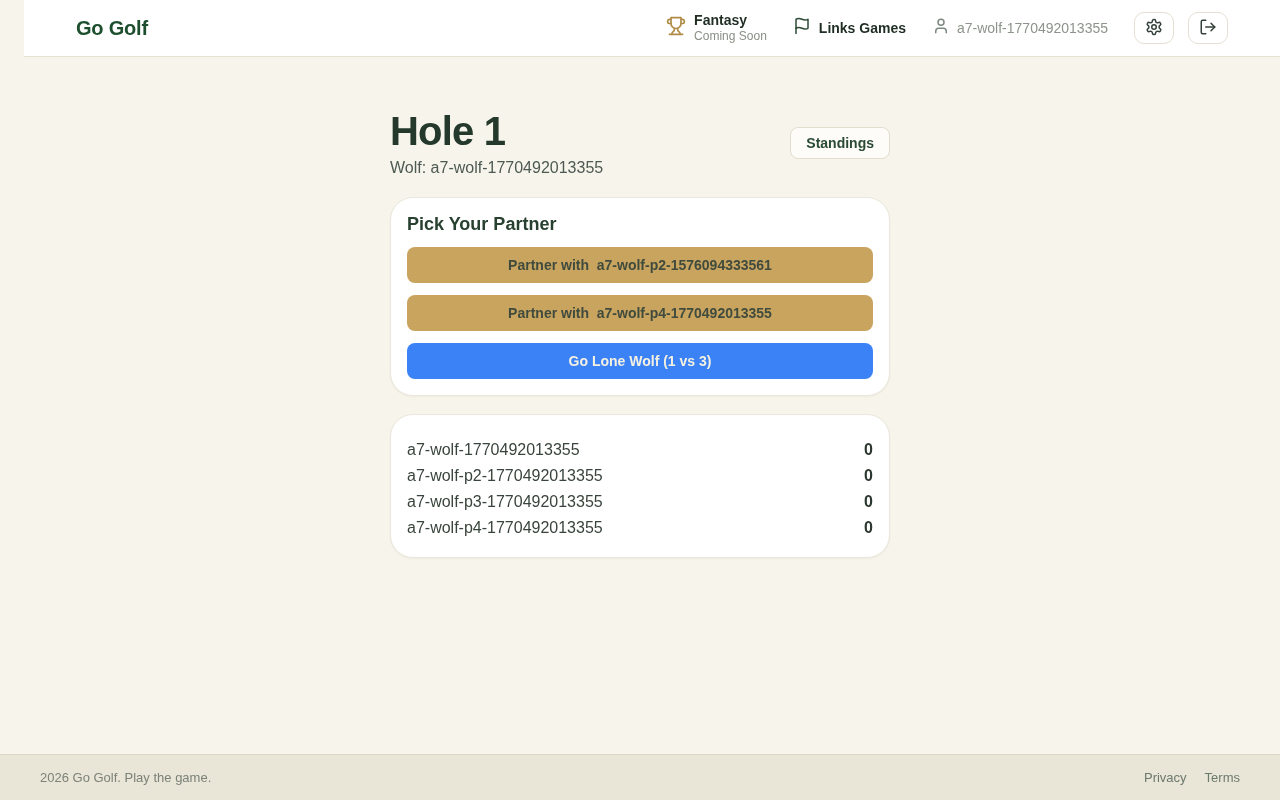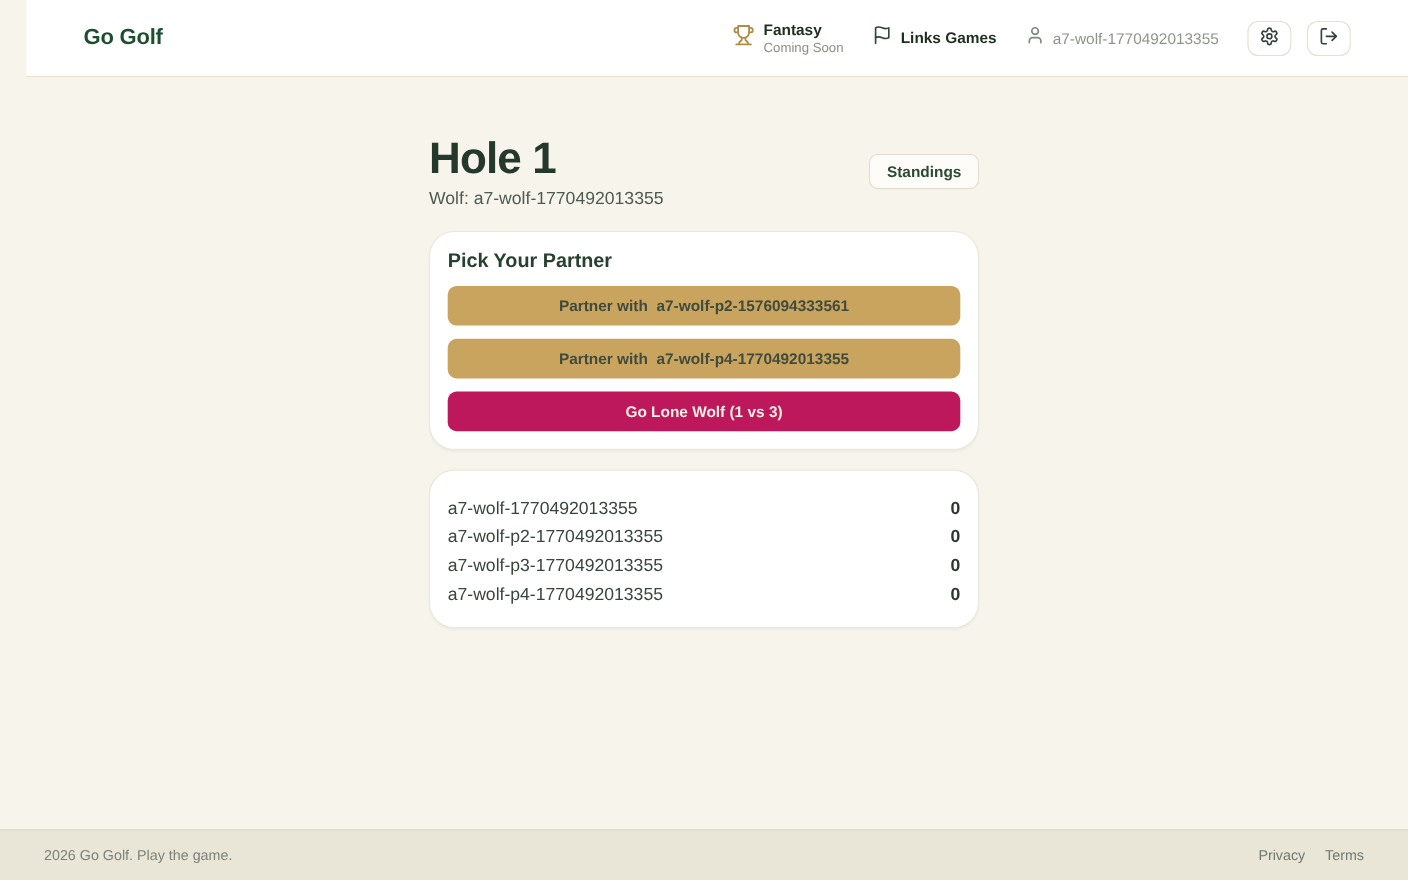--- a/index.html
+++ b/index.html
@@ -9,21 +9,21 @@
     background: #f7f4ec;
     display: flex;
     flex-direction: column;
     overflow: hidden;
   }
 
   
   .header {
     background: #ffffff;
     border-bottom: 1px solid #e6e1d0;
-    height: 70px;
+    height: 57px;
     flex: 0 0 auto;
     margin-left: 24px;
   }
   .header-inner {
     max-width: 1152px;
     margin: 0 auto;
     height: 100%;
     display: flex;
     align-items: center;
     justify-content: space-between;
@@ -101,21 +101,21 @@
     white-space: pre;
     cursor: pointer;
   }
   .lone-wolf-btn {
     display: block;
     width: 100%;
     height: 36px;
     margin-top: 12px;
     border: none;
     border-radius: 8px;
-    background: #be185d;
+    background: #3b82f6;
     color: #f4f0e2;
     font-family: "Liberation Sans", sans-serif;
     font-size: 14px;
     font-weight: bold;
     white-space: pre;
     cursor: pointer;
   }
 
   .totals-list { margin-top: 6px; }
   .totals-row {

